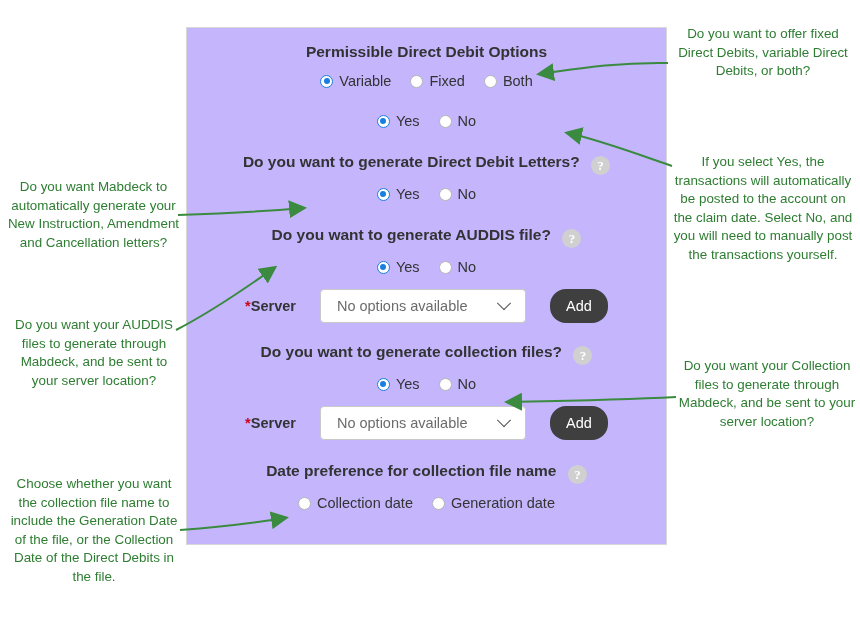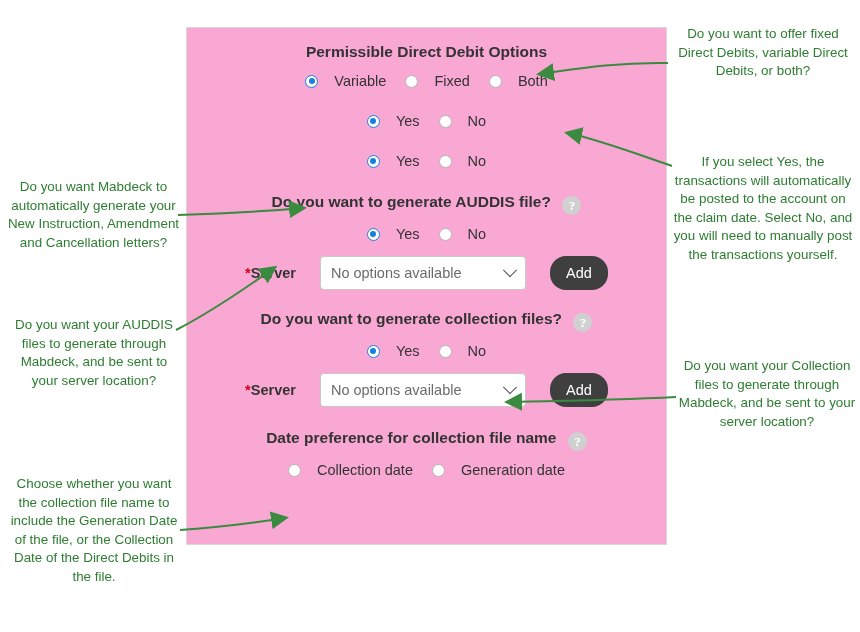--- a/index.html
+++ b/index.html
@@ -20,21 +20,21 @@
     width: 5px; height: 632px;
     background: #ffffff;
   }
   
   #form-panel {
     position: absolute;
     left: 186px;
     top: 27px;
     width: 481px;
     height: 518px;
-    background: #f9a8d4;
+    background: #c4b5fd;
     border: 1px solid #d8d8d8;
     box-sizing: border-box;
   }
   .q-block { text-align: center; }
   .q-label {
     font-size: 15.5px;
     font-weight: bold;
     color: #333333;
     text-align: center;
     line-height: 20px;
@@ -61,21 +61,21 @@
   .radio-row {
     margin-top: 11px;
     display: flex;
     justify-content: center;
     align-items: center;
     gap: 9px;
   }
   .radio-opt {
     display: inline-flex;
     align-items: center;
-    gap: 16px;
+    gap: 6px;
     font-size: 14.5px;
     color: #333333;
     margin-right: 10px;
   }
   .radio-opt:last-child { margin-right: 0; }
   .radio {
     width: 13px; height: 13px;
     border-radius: 50%;
     border: 1px solid #b5b5b5;
     background: #ffffff;
@@ -111,21 +111,21 @@
   }
   .req-star { color: #d0021b; font-weight: bold; }
   .select-box {
     width: 206px;
     height: 34px;
     border: 1px solid #c9c9c9;
     border-radius: 4px;
     background: #ffffff;
     display: flex;
     align-items: center;
-    padding: 0 10px;
+    padding: 0 16px;
     box-sizing: border-box;
     font-size: 14.5px;
     color: #6b6b6b;
     justify-content: space-between;
   }
   .chev {
     width: 9px; height: 9px;
     border-right: 1.6px solid #555;
     border-bottom: 1.6px solid #555;
     transform: rotate(45deg) translate(-2px,-2px);
@@ -187,20 +187,24 @@
         <span>Yes</span>
       </span>
       <span class="radio-opt">
         <span class="radio"></span>
         <span>No</span>
       </span>
     </div>
   </div>
 
   <div class="q-block" style="margin-top:24px;">
+    <div>
+      <span class="q-title">Do you want to generate Direct Debit Letters?</span>
+      <span class="help-icon">?</span>
+    </div>
     <div class="radio-row">
       <span class="radio-opt">
         <span class="radio checked"></span>
         <span>Yes</span>
       </span>
       <span class="radio-opt">
         <span class="radio"></span>
         <span>No</span>
       </span>
     </div>

